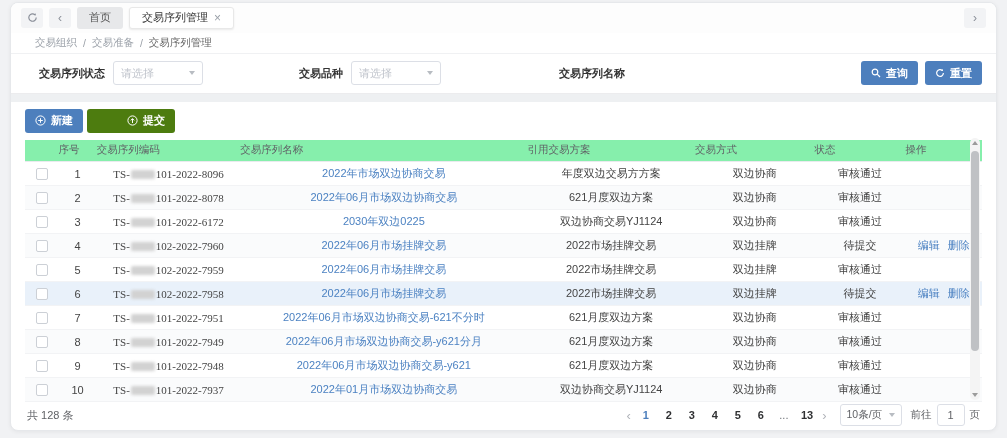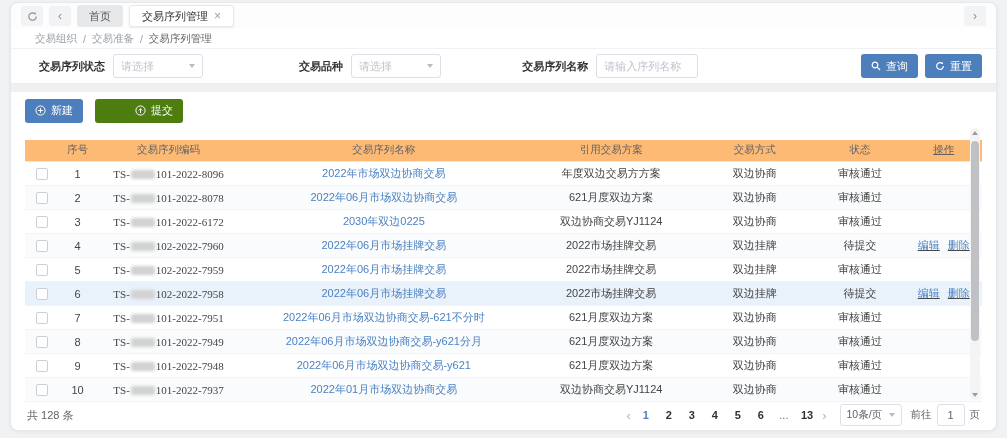--- a/index.html
+++ b/index.html
@@ -31,37 +31,37 @@
             display:flex; align-items:center; justify-content:space-between; padding:0 7px;
             font-size:11px; color:#bfc3cb; cursor:pointer; }
   .caret { width:0; height:0; border-left:3.5px solid transparent; border-right:3.5px solid transparent; border-top:4px solid #b8bcc2; }
   .txtinput { width:102px; height:24px; border:1px solid #dcdfe6; border-radius:3px; padding:0 7px; font-size:11px; color:#333;
               font-family:"Liberation Sans","DejaVu Sans",sans-serif; }
   .txtinput::placeholder { color:#bfc3cb; }
   .f1 { margin-left:14px; } .f2 { margin-left:96px; } .f3 { margin-left:auto; margin-right:auto; }
   .fbtns { display:flex; gap:7px; margin-left:auto; }
   .btn { height:24px; padding:0 10px; border:none; border-radius:3px; background:#4d7fbd; color:#fff;
          font-size:11px; display:flex; align-items:center; gap:5px; cursor:pointer;
-         font-family:"Liberation Sans","DejaVu Sans",sans-serif; }
+         font-family:"Liberation Sans","DejaVu Sans",sans-serif;font-weight:bold; }
   .btn.disabled { background:#4d7c0f; cursor:default;padding-left:40px; }
 
   .band { height:8px; background:#eef0f2; }
 
   
   .content { flex:1; padding:7px 14px 0; display:flex; flex-direction:column; position:relative; }
-  .toolbar { display:flex; gap:12px; margin-bottom:17px; }
+  .toolbar { display:flex; gap:4px; margin-bottom:7px; }
 
   table { width:100%; border-collapse:collapse; font-size:11px; table-layout:fixed; }
-  th { height:22px; background:#fdba74; color:#606266; font-weight:normal; font-size:10.5px;
-       border-bottom:1px solid #e9ebee; text-align:center; }
+  th { height:22px; background:#86efac; color:#606266; font-weight:normal; font-size:10.5px;
+       border-bottom:1px solid #e9ebee; text-align:left; }
   td { height:24px; text-align:center; color:#444; border-bottom:1px solid #f2f3f5; overflow:hidden; white-space:nowrap; }
   tr.even td { background:#fafbfc; }
   tr.hl td { background:#e9f1fa; }
   .c-check { width:3.5%; } .c-idx { width:4%; } .c-code { width:15%;font-family:Liberation Serif, serif; } .c-name { width:30%; }
-  .c-plan { width:17.5%; } .c-mode { width:12.5%; } .c-status { width:9.5%;margin-top:34px; } .c-ops { width:8%;text-decoration:underline; }
+  .c-plan { width:17.5%; } .c-mode { width:12.5%; } .c-status { width:9.5%;margin-top:34px; } .c-ops { width:8%; }
   .checkbox { display:inline-block; width:12px; height:12px; border:1px solid #ccd0d6; border-radius:2px; background:#fff; cursor:pointer; vertical-align:middle; }
   .link { color:#4c82c2; text-decoration:none; cursor:pointer; }
   .op + .op { margin-left:8px; }
   .redacted { display:inline-block; width:24px; height:9px; background:#d2d2d2; border-radius:2px; filter:blur(1.5px); vertical-align:middle; margin:0 1px; }
 
   
   .vscroll { position:absolute; right:16px; top:36px; bottom:30px; width:10px; background:#f4f4f4; border-radius:5px;
              display:flex; flex-direction:column; align-items:center; }
   .tri-up { width:0;height:0;border-left:3px solid transparent;border-right:3px solid transparent;border-bottom:4px solid #9b9b9b; margin-top:3px; }
   .tri-dn { width:0;height:0;border-left:3px solid transparent;border-right:3px solid transparent;border-top:4px solid #9b9b9b; margin-bottom:3px; }
@@ -130,21 +130,20 @@
     </div>
     <div class="field f2">
       <label>交易品种</label>
       <div class="select">
         <span>请选择</span>
         <span class="caret"></span>
       </div>
     </div>
     <div class="field f3">
       <label>交易序列名称</label>
-      <input class="txtinput" placeholder="请输入序列名称" style="">
     </div>
     <div class="fbtns">
       <button class="btn">
         <span class="icon-circle">
           <svg width="10" height="10" viewBox="0 0 10 10">
               <circle cx="4" cy="4" r="2.8" fill="none" stroke="#fff" stroke-width="1.2"></circle>
               <line x1="6.2" y1="6.2" x2="9" y2="9" stroke="#fff" stroke-width="1.2"></line>
             </svg>
         </span>
         <span>查询</span>

